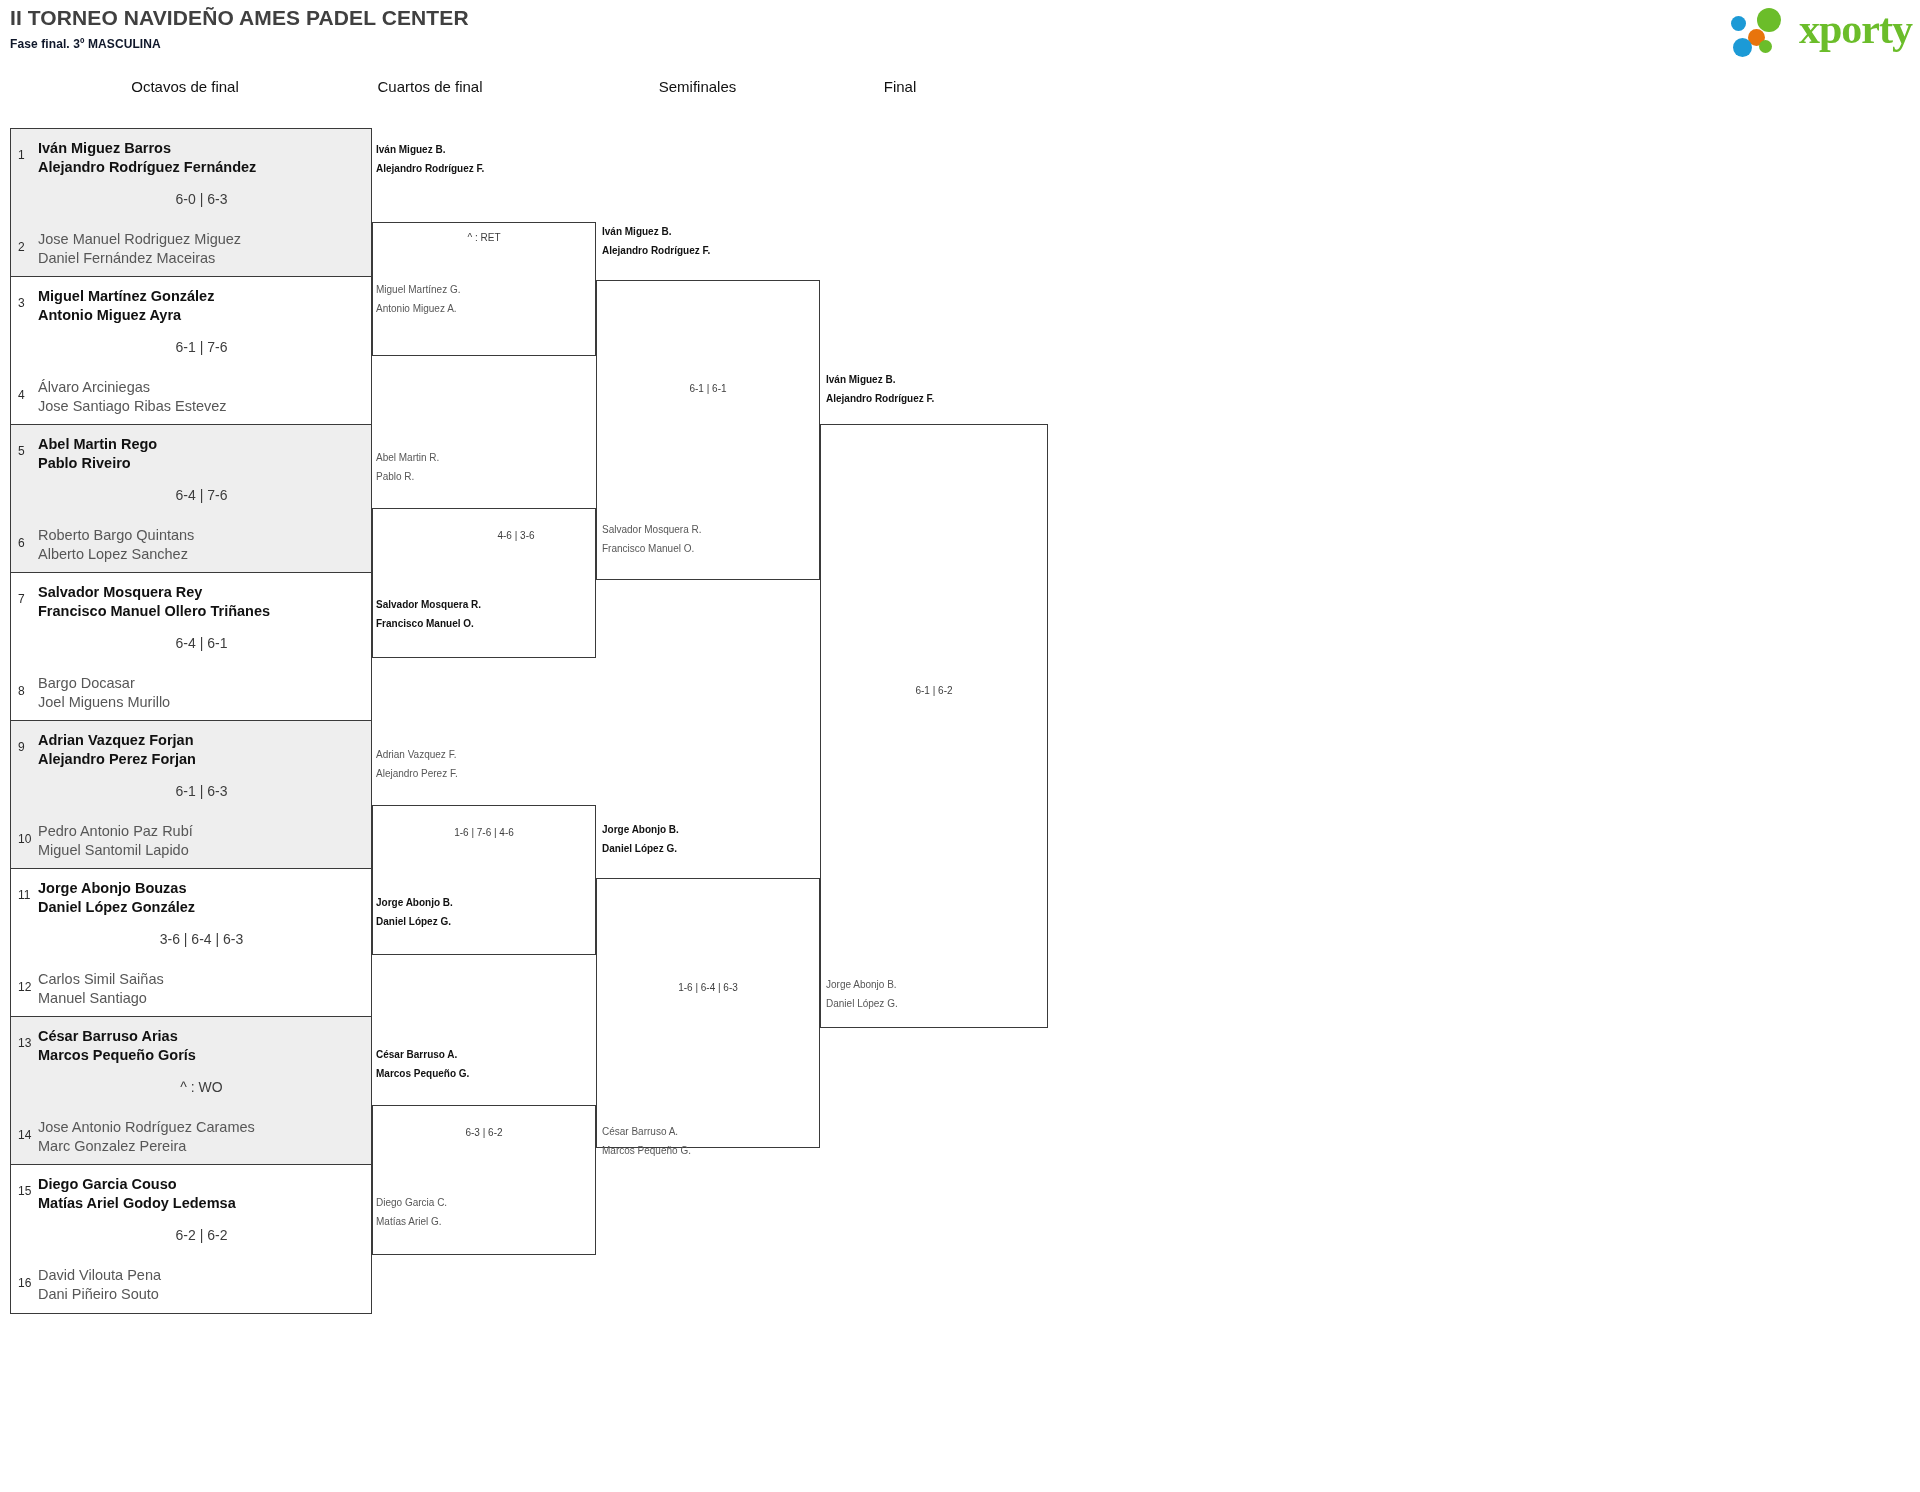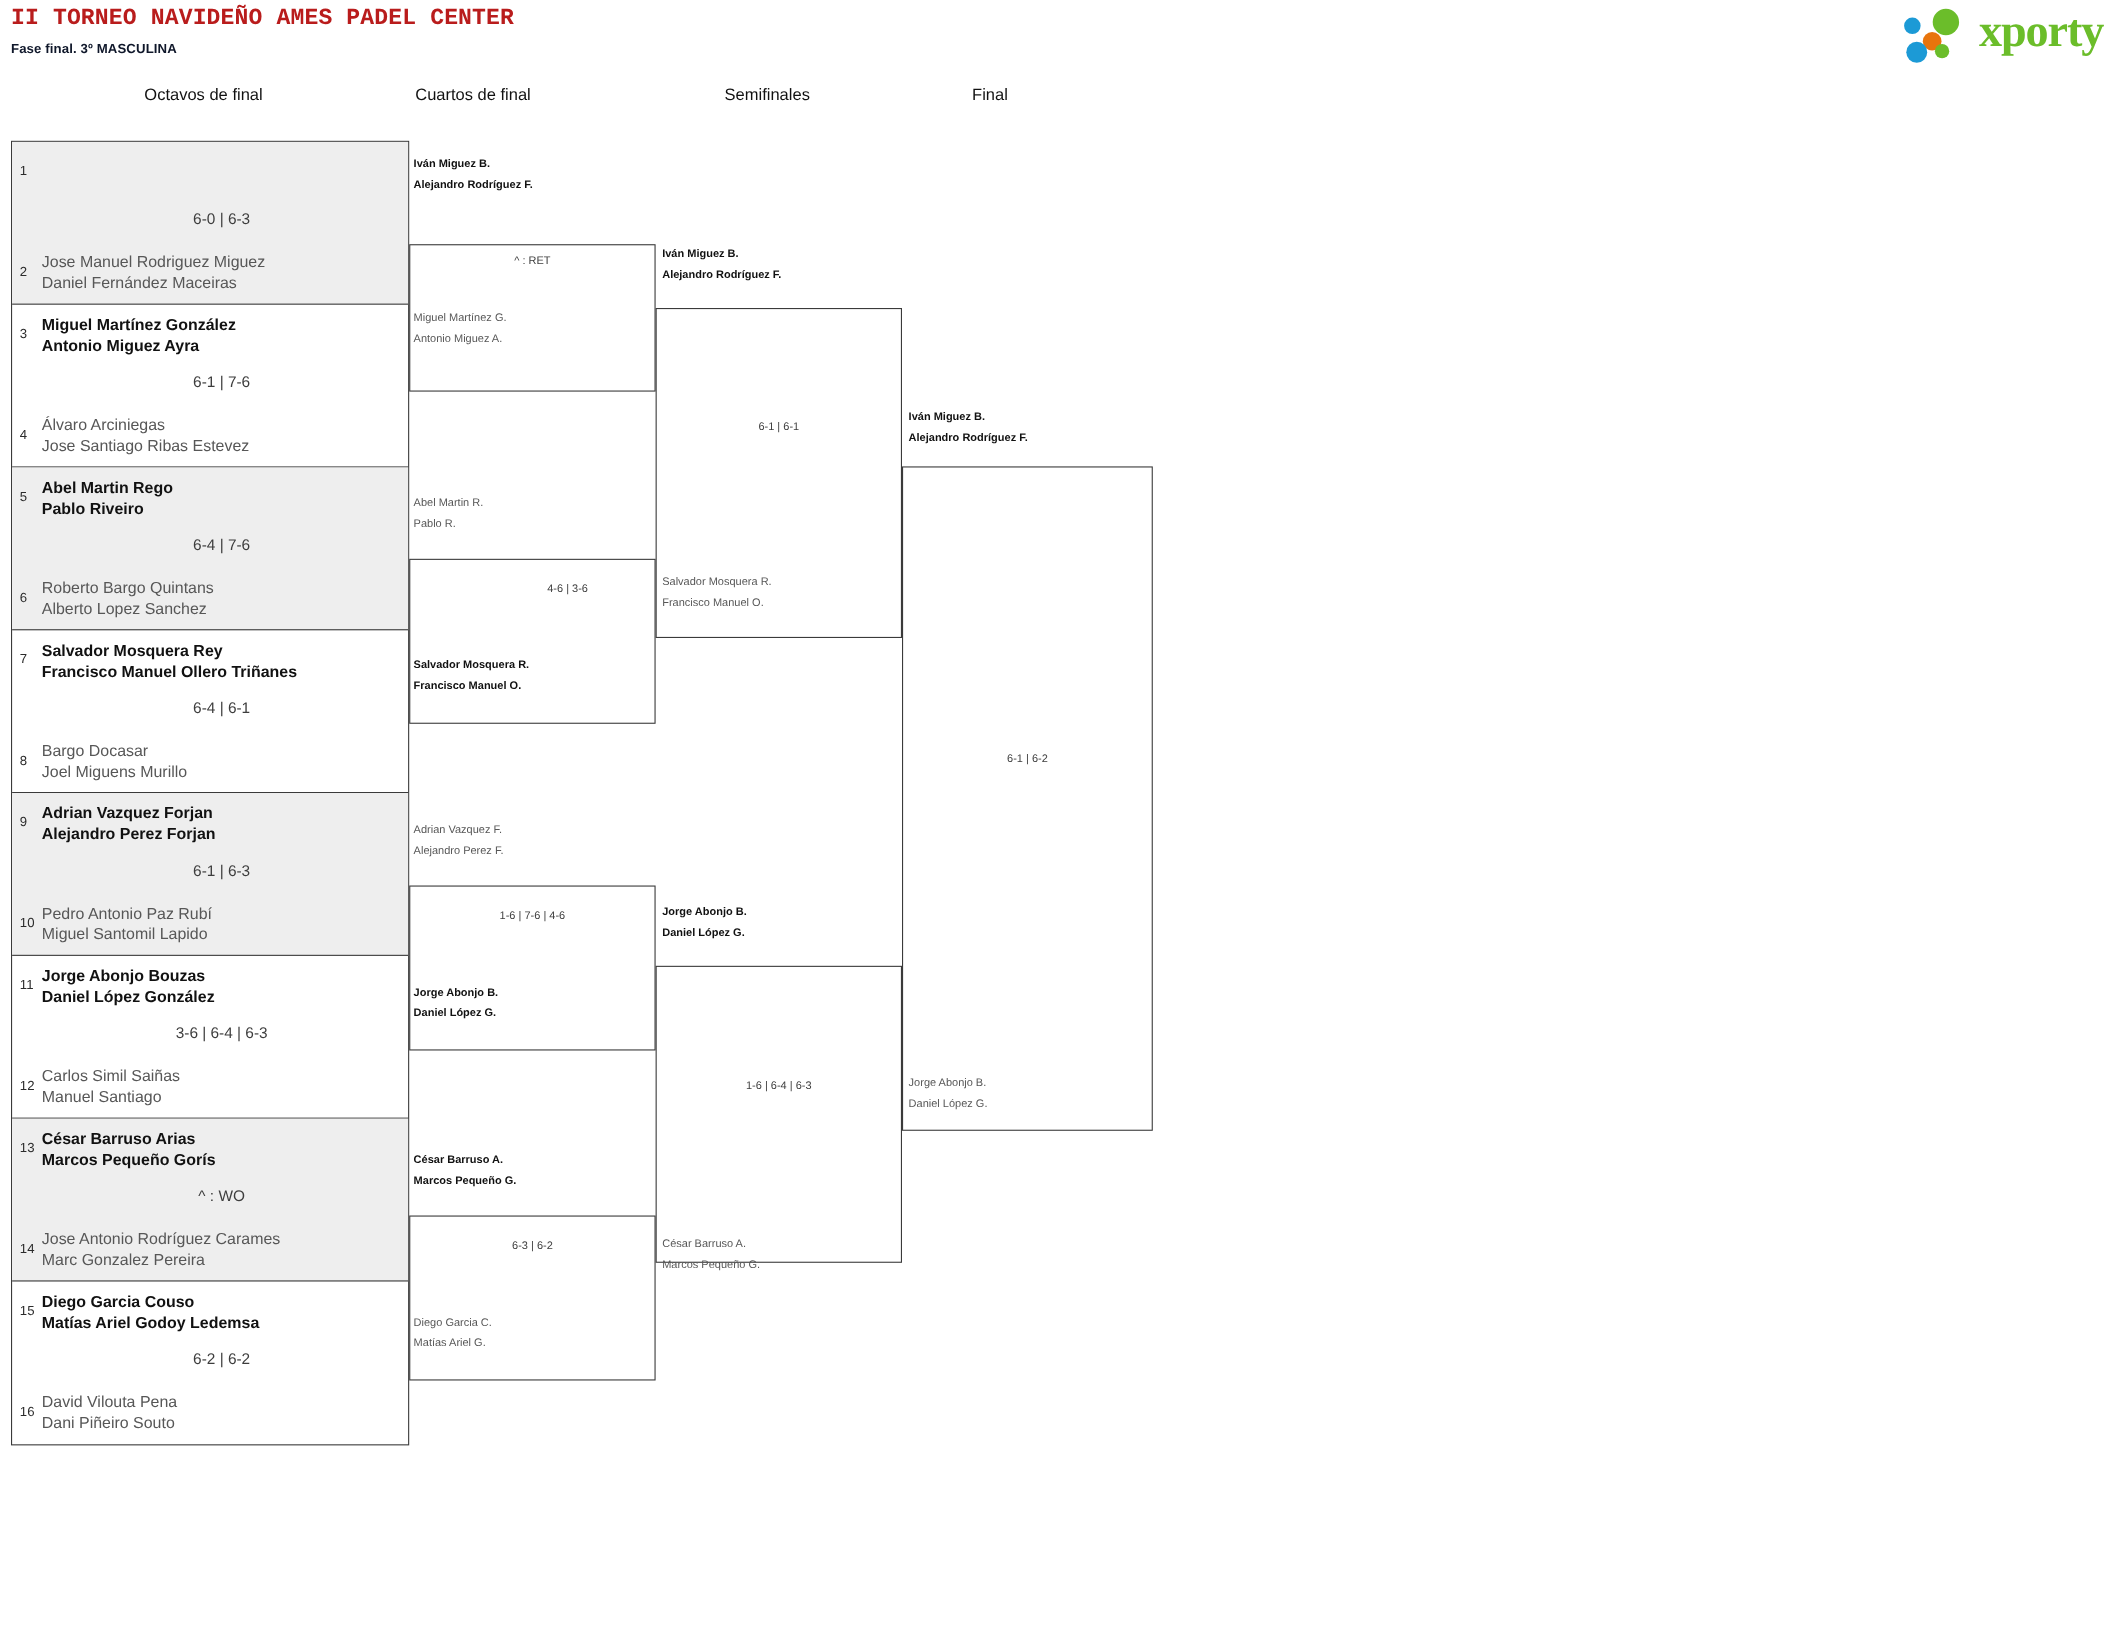--- a/index.html
+++ b/index.html
@@ -5,21 +5,21 @@
   html,body{margin:0;padding:0;background:#ffffff;}
   body{
     width:1920px;height:1492px;position:relative;
     font-family:"Liberation Sans","DejaVu Sans",sans-serif;
     -webkit-font-smoothing:antialiased;
   }
   .abs{position:absolute;}
 
   
   #title-block{left:10px;top:5px;}
-  #title-line1{font-size:21px;font-weight:bold;color:#b91c1c;letter-spacing:.1px;line-height:26px;font-family:Liberation Mono, monospace;}
+  #title-line1{font-size:21px;font-weight:bold;color:#404040;letter-spacing:.1px;line-height:26px;}
   #title-line2{font-size:12px;font-weight:bold;color:#0f172a;letter-spacing:.1px;line-height:26px;}
 
   
   #logo{right:8px;top:8px;display:flex;align-items:flex-start;gap:6px;font-family:Liberation Serif, serif;}
   #logo-dots{position:relative;width:62px;height:52px;}
   #logo-dots i{position:absolute;border-radius:50%;display:block;}
   #logo-text{font-size:42px;font-weight:bold;color:#6bbd2a;letter-spacing:-1px;line-height:42px;}
 
   
   .round-head{font-size:15px;color:#111;text-align:center;top:78px;}
@@ -67,20 +67,24 @@
 
 <div class="abs round-head" style="left:60px;width:250px;">Octavos de final</div>
 <div class="abs round-head" style="left:305px;width:250px;">Cuartos de final</div>
 <div class="abs round-head" style="left:590px;width:215px;">Semifinales</div>
 <div class="abs round-head" style="left:820px;width:160px;">Final</div>
 
 <div class="abs" id="r1">
 
   <div class="r1-match shaded">
     <span class="r1-seed top">1</span>
+    <div class="r1-team top win">
+      <div>Iván Miguez Barros</div>
+      <div>Alejandro Rodríguez Fernández</div>
+    </div>
     <div class="r1-score">6-0 | 6-3</div>
     <span class="r1-seed bot">2</span>
     <div class="r1-team bot lose">
       <div>Jose Manuel Rodriguez Miguez</div>
       <div>Daniel Fernández Maceiras</div>
     </div>
   </div>
 
   <div class="r1-match">
     <span class="r1-seed top">3</span>

